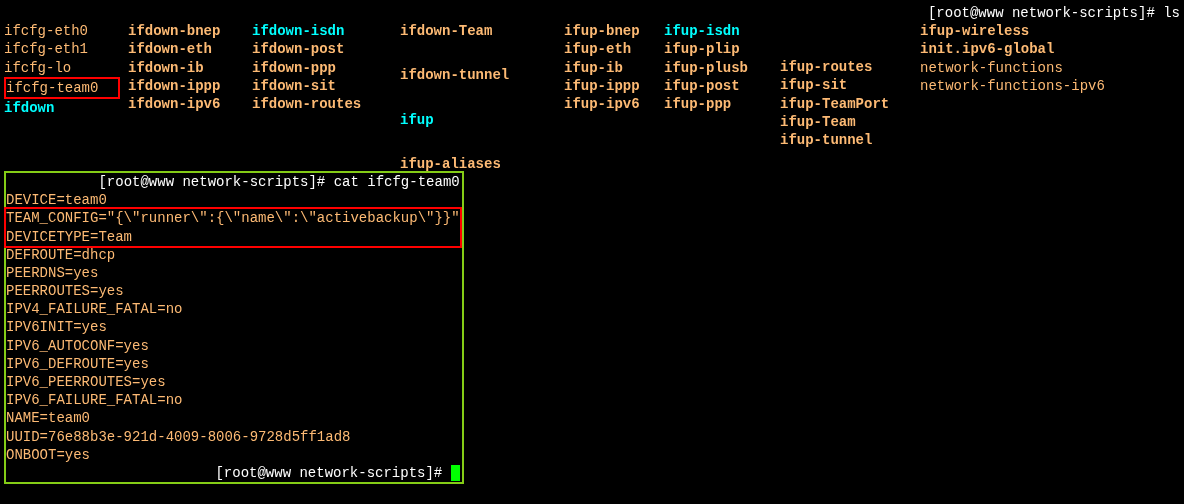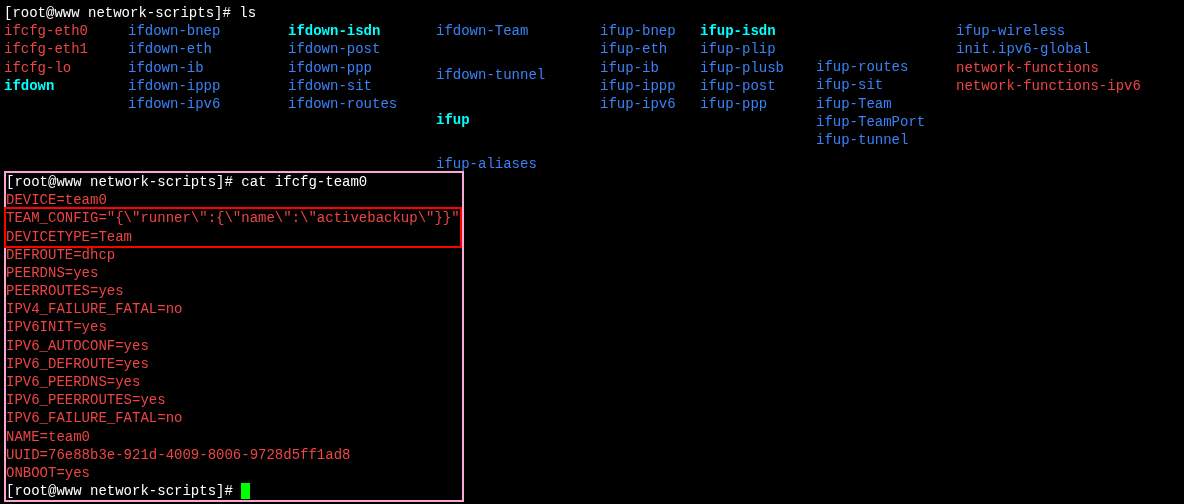--- a/index.html
+++ b/index.html
@@ -11,42 +11,43 @@
       background: #000;
       color: #fff;
       font-family: "Courier New", monospace;
       font-size: 14px;
       line-height: 1.3;
       padding: 4px;
       width: 1184px;
     }
     .prompt-line {
       white-space: pre;
+      text-align: right;
     }
     .ls-output {
       display: flex;
       gap: 0;
     }
     .ls-col {
       display: flex;
       flex-direction: column;
       padding-right: 8px;
     }
     .ls-col > span {
       white-space: pre;
     }
-    .white { color: #ef4444; }
-    .bold-green { color: #3b82f6; font-weight: normal; }
+    .white { color: #fdba74; }
+    .bold-green { color: #fdba74; font-weight: bold; }
     .bold-cyan { color: #00ffff; font-weight: bold; }
     .red-box {
       border: 2px solid #ff0000;
       display: inline-block;
     }
     .red-box-big {
-      border: 2px solid #f9a8d4;
+      border: 2px solid #84cc16;
       display: inline-block;
       padding: 0 2px 0 0;
       margin-top: -2px;
     }
     .red-box-inner {
       border: 2px solid #ff0000;
       display: inline-block;
       margin: -2px;
     }
     .config-line {
@@ -54,38 +55,39 @@
     }
     .cursor {
       background: #00ff00;
       display: inline-block;
       width: 9px;
       height: 16px;
       vertical-align: text-bottom;
     }
     .col0 { width: 124px; }
     .col1 { width: 124px; }
-    .col2 { width: 148px; margin-left: 36px; }
+    .col2 { width: 148px; }
     .col3 { width: 164px; gap: 26px; }
     .col4 { width: 100px; }
     .col5 { width: 116px; }
     .col6 { width: 140px; margin-top: 36px; }
     .col7 { width: auto; }
   </style>
 </head>
 <body>
 
 <div>
   <div class="prompt-line">[root@www network-scripts]# ls</div>
 
   <div class="ls-output" id="ls-output">
       <div class="ls-col col0">
         <span class="white">ifcfg-eth0</span>
         <span class="white">ifcfg-eth1</span>
         <span class="white">ifcfg-lo</span>
+        <span class="red-box"><span class="white">ifcfg-team0</span></span>
         <span class="bold-cyan">ifdown</span>
       </div>
       <div class="ls-col col1">
         <span class="bold-green">ifdown-bnep</span>
         <span class="bold-green">ifdown-eth</span>
         <span class="bold-green">ifdown-ib</span>
         <span class="bold-green">ifdown-ippp</span>
         <span class="bold-green">ifdown-ipv6</span>
       </div>
       <div class="ls-col col2">
@@ -111,22 +113,22 @@
       <div class="ls-col col5">
         <span class="bold-cyan">ifup-isdn</span>
         <span class="bold-green">ifup-plip</span>
         <span class="bold-green">ifup-plusb</span>
         <span class="bold-green">ifup-post</span>
         <span class="bold-green">ifup-ppp</span>
       </div>
       <div class="ls-col col6">
         <span class="bold-green">ifup-routes</span>
         <span class="bold-green">ifup-sit</span>
+        <span class="bold-green">ifup-TeamPort</span>
         <span class="bold-green">ifup-Team</span>
-        <span class="bold-green">ifup-TeamPort</span>
         <span class="bold-green">ifup-tunnel</span>
       </div>
       <div class="ls-col col7">
         <span class="bold-green">ifup-wireless</span>
         <span class="bold-green">init.ipv6-global</span>
         <span class="white">network-functions</span>
         <span class="white">network-functions-ipv6</span>
         <span class="white"></span>
       </div>
     </div>
@@ -138,21 +140,20 @@
       </div>
     <div class="red-box-inner" id="config-boxed-container"><div class="config-line white">TEAM_CONFIG="{\"runner\":{\"name\":\"activebackup\"}}"</div><div class="config-line white">DEVICETYPE=Team</div></div>
     <div id="config-rest">
         <div class="config-line white">DEFROUTE=dhcp</div>
         <div class="config-line white">PEERDNS=yes</div>
         <div class="config-line white">PEERROUTES=yes</div>
         <div class="config-line white">IPV4_FAILURE_FATAL=no</div>
         <div class="config-line white">IPV6INIT=yes</div>
         <div class="config-line white">IPV6_AUTOCONF=yes</div>
         <div class="config-line white">IPV6_DEFROUTE=yes</div>
-        <div class="config-line white">IPV6_PEERDNS=yes</div>
         <div class="config-line white">IPV6_PEERROUTES=yes</div>
         <div class="config-line white">IPV6_FAILURE_FATAL=no</div>
         <div class="config-line white">NAME=team0</div>
         <div class="config-line white">UUID=76e88b3e-921d-4009-8006-9728d5ff1ad8</div>
         <div class="config-line white">ONBOOT=yes</div>
       </div>
     <div class="prompt-line"><span>[root@www network-scripts]# </span><span class="cursor"></span></div>
   </div>
 </div>
 

